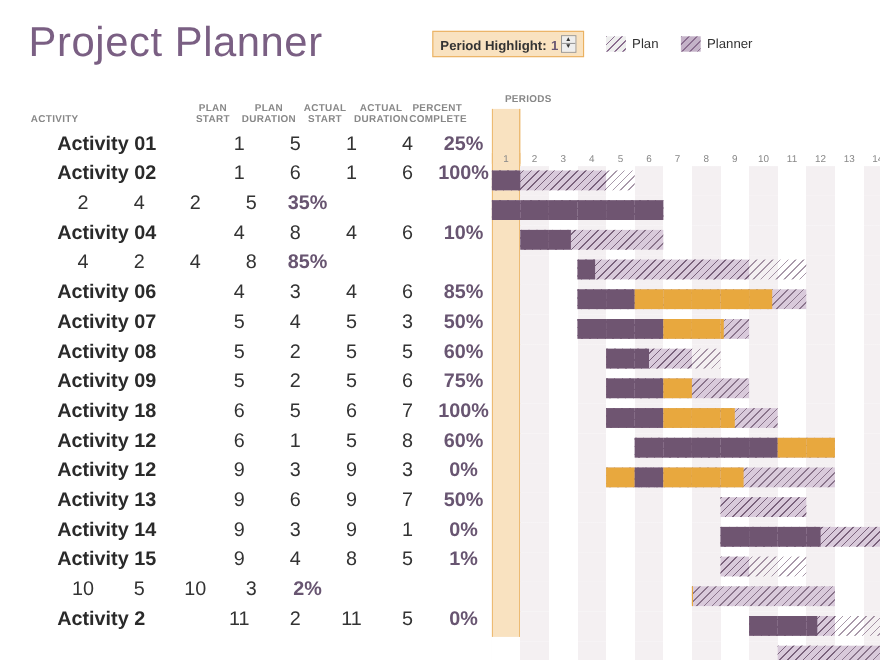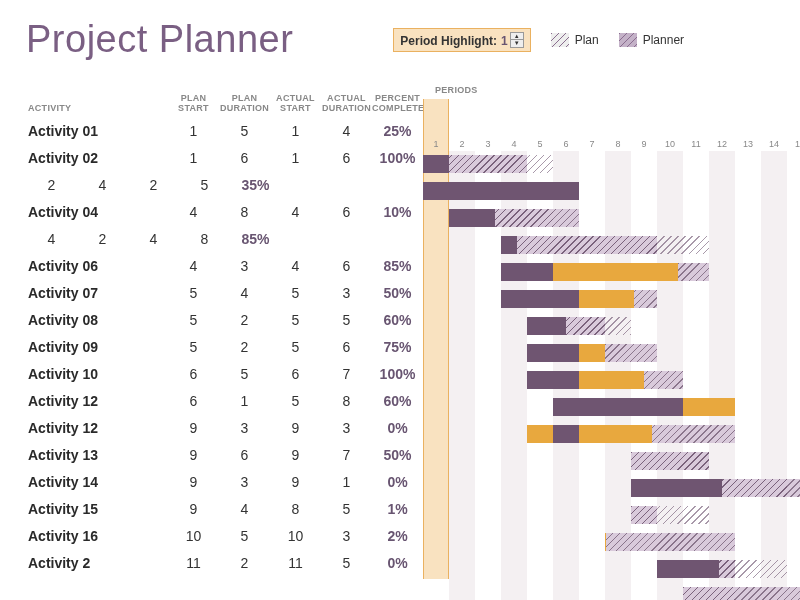--- a/index.html
+++ b/index.html
@@ -94,22 +94,23 @@
     align-items: flex-end;
     padding-bottom: 4px;
   }
   .headers .h-activity { width: 142px; padding-left: 2px; }
   .headers .h-col { width: 51px; text-align: center; line-height: 10px; }
 
   .row {
     display: flex;
     height: 27px;
     align-items: center;
-    font-size: 14px;
+    font-size: 18px;
     color: #333;
+    margin-left: 24px;
   }
   .row .c-activity { width: 142px; font-weight: 700; color: #2a2a2a; padding-left: 2px;}
   .row .c-num { width: 51px; text-align: center; color: #333;}
   .row .c-pct { width: 51px; text-align: center; font-weight: 700; color: #685571;}
 
   .right {
     flex: 0 0 399px;
     position: relative;
     overflow: hidden;
   }
@@ -277,21 +278,21 @@
         </div>
         <div class="row">
           <div class="c-activity">Activity 09</div>
           <div class="c-num">5</div>
           <div class="c-num">2</div>
           <div class="c-num">5</div>
           <div class="c-num">6</div>
           <div class="c-pct">75%</div>
         </div>
         <div class="row">
-          <div class="c-activity">Activity 10</div>
+          <div class="c-activity">Activity 18</div>
           <div class="c-num">6</div>
           <div class="c-num">5</div>
           <div class="c-num">6</div>
           <div class="c-num">7</div>
           <div class="c-pct">100%</div>
         </div>
         <div class="row">
           <div class="c-activity">Activity 12</div>
           <div class="c-num">6</div>
           <div class="c-num">1</div>
@@ -325,21 +326,20 @@
         </div>
         <div class="row">
           <div class="c-activity">Activity 15</div>
           <div class="c-num">9</div>
           <div class="c-num">4</div>
           <div class="c-num">8</div>
           <div class="c-num">5</div>
           <div class="c-pct">1%</div>
         </div>
         <div class="row">
-          <div class="c-activity">Activity 16</div>
           <div class="c-num">10</div>
           <div class="c-num">5</div>
           <div class="c-num">10</div>
           <div class="c-num">3</div>
           <div class="c-pct">2%</div>
         </div>
         <div class="row">
           <div class="c-activity">Activity 2</div>
           <div class="c-num">11</div>
           <div class="c-num">2</div>

